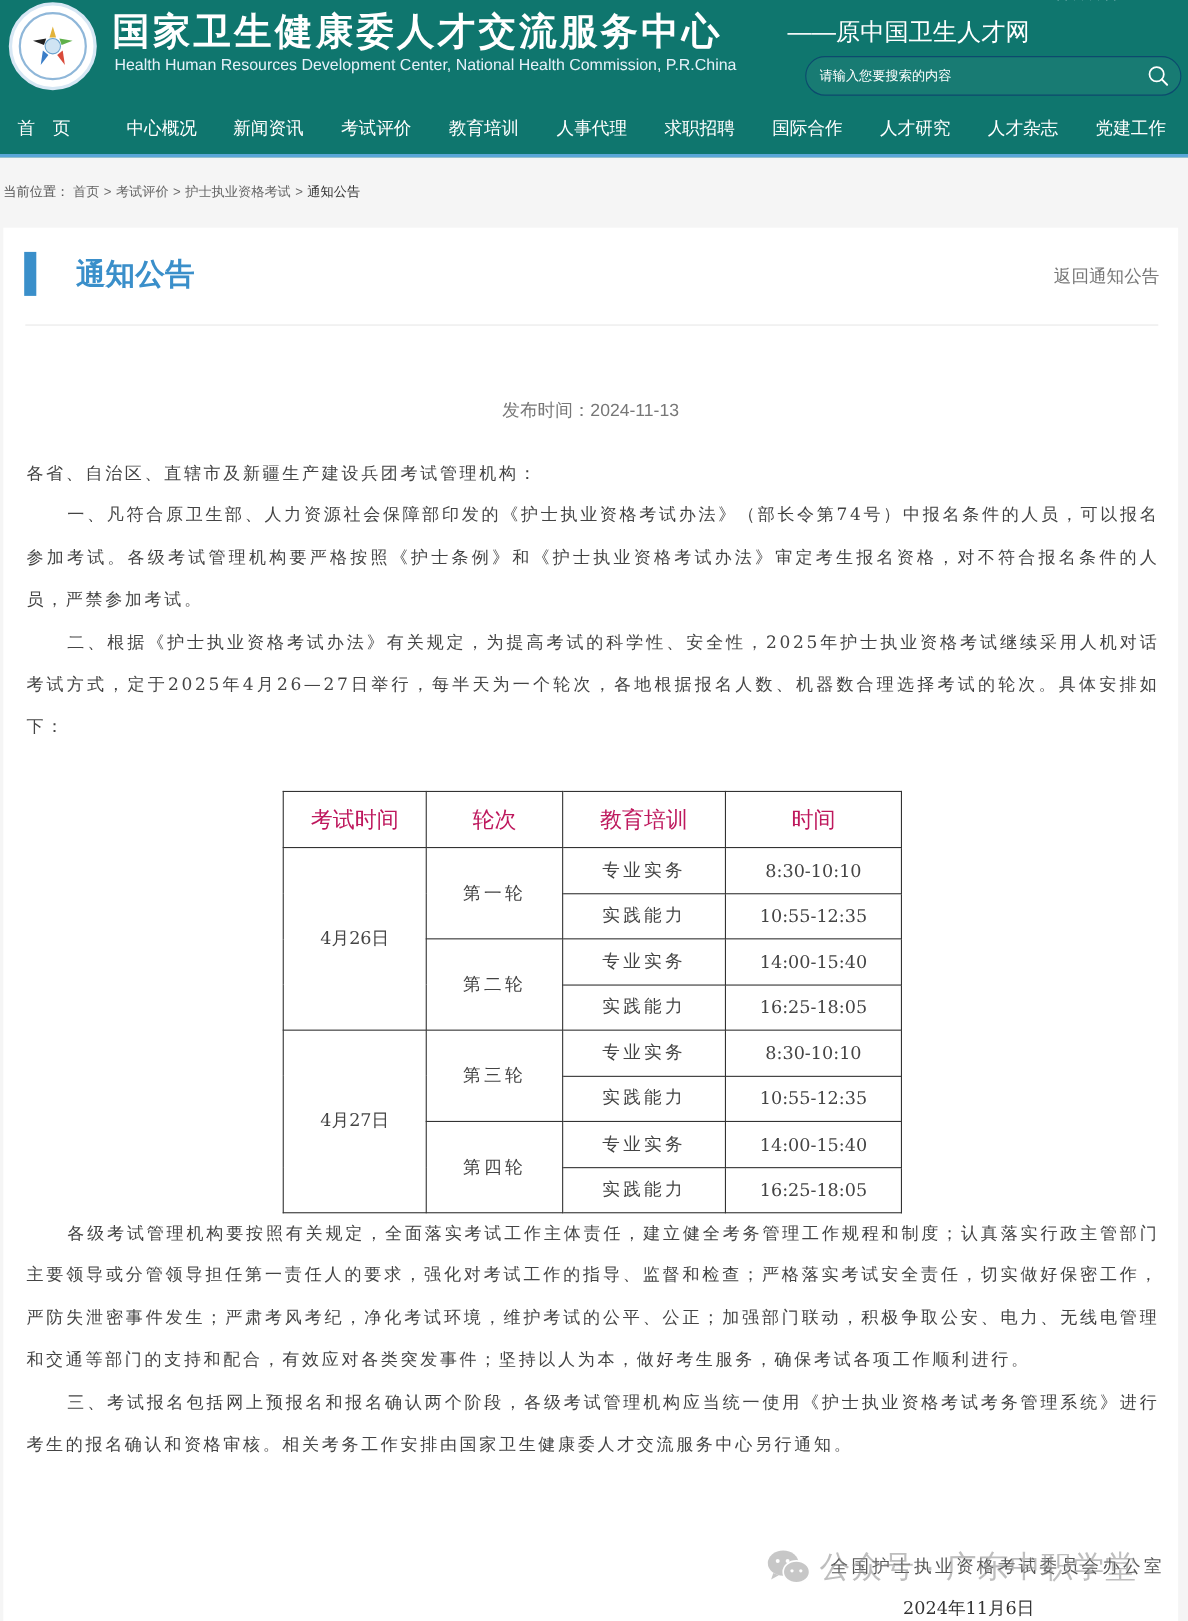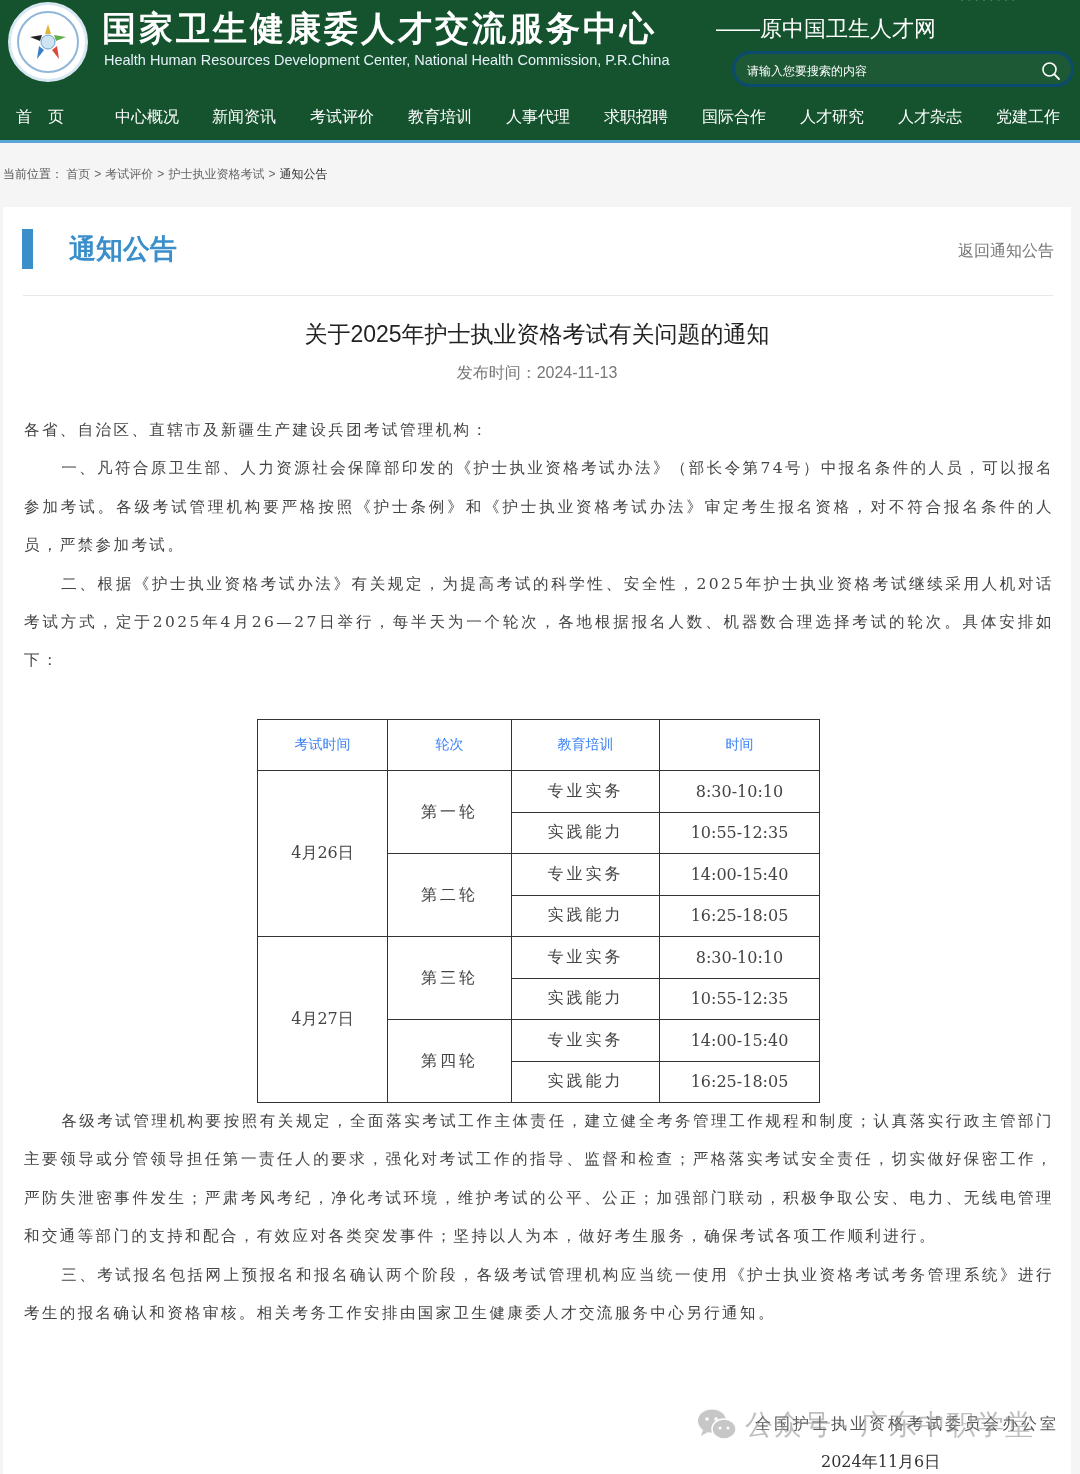--- a/index.html
+++ b/index.html
@@ -1,29 +1,29 @@
 <!DOCTYPE html>
 <html><head>
 <meta charset="utf-8">
 <style>
   * { box-sizing: border-box; margin: 0; padding: 0; }
   html, body { width: 1080px; height: 1474px; overflow: hidden; }
   body { background: #f5f5f5; font-family: "Liberation Sans", "DejaVu Sans", sans-serif; color: #333; position: relative; }
 
   
-  .header { position: absolute; left: 0; top: 0; width: 1080px; height: 143px; background: #14532d; }
+  .header { position: absolute; left: 0; top: 0; width: 1080px; height: 143px; background: #0f766e; }
   .header-top { position: absolute; left: 0; top: 0; width: 1080px; height: 95px; }
   .logo { position: absolute; left: 8px; top: 2px; width: 80px; height: 80px; border-radius: 50%; background: #ffffff; border: 3px solid #d7e7f4; display: flex; align-items: center; justify-content: center; }
   .logo-inner { width: 62px; height: 62px; border-radius: 50%; border: 2px solid #8fb7d9; display: flex; align-items: center; justify-content: center; position: relative; }
   .logo-star { width: 40px; height: 40px; }
   .site-title { position: absolute; left: 102px; top: 6px; font-size: 34px; font-weight: bold; color: #ffffff; letter-spacing: 3px; font-family: "DejaVu Sans", sans-serif; white-space: nowrap; }
   .site-subtitle { position: absolute; left: 104px; top: 52px; font-size: 14.5px; color: #e6f1fa; white-space: nowrap; }
   .site-former { position: absolute; left: 716px; top: 14px; font-size: 22px; color: #ffffff; white-space: nowrap; }
   .top-links { position: absolute; left: 960px; top: -8px; font-size: 12px; color: #d9ebf7; white-space: nowrap; }
-  .search-box { position: absolute; left: 732px; top: 51px; width: 342px; height: 36px; border: 3px solid #0c4a6e; border-radius: 18px; background: rgba(255,255,255,0.04); text-decoration: underline; }
+  .search-box { position: absolute; left: 732px; top: 51px; width: 342px; height: 36px; border: 1px solid #0c4a6e; border-radius: 18px; background: rgba(255,255,255,0.04); text-decoration: underline; }
   .search-input { position: absolute; left: 12px; top: 0; width: 290px; height: 34px; border: none; background: transparent; color: #ffffff; font-size: 12px; outline: none; }
   .search-input::placeholder { color: #ffffff; }
   .search-icon { position: absolute; right: 10px; top: 7px; width: 20px; height: 20px; }
 
   .nav { position: absolute; left: 0; top: 95px; width: 1080px; height: 45px; display: flex; align-items: center; }
   .nav-item { font-size: 16px; color: #ffffff; white-space: nowrap; position: absolute; top: 12px; cursor: pointer; }
   .nav-bottom { position: absolute; left: 0; top: 140px; width: 1080px; height: 3px; background: #5aa6d8; }
 
   
   .breadcrumb { position: absolute; left: 3px; top: 166px; font-size: 12px; color: #555; white-space: nowrap; }
@@ -41,21 +41,21 @@
   .article-title { position: absolute; left: 0; top: 112px; width: 1068px; text-align: center; font-size: 23px; color: #222; white-space: nowrap; }
   .article-date { position: absolute; left: 0; top: 156px; width: 1068px; text-align: center; font-size: 16px; color: #777; white-space: nowrap; }
 
   .body-text { position: absolute; left: 21px; width: 1030px; font-family: "DejaVu Serif", "Liberation Serif", serif; font-size: 15.5px; color: #444; letter-spacing: 2.4px; line-height: 38.4px; text-align: justify; }
   .body-text p { margin: 0; }
   .indent { text-indent: 2.4em; }
 
   
   .exam-table { position: absolute; left: 254px; top: 512px; border-collapse: collapse; font-family: "DejaVu Serif", "Liberation Serif", serif; color: #444; }
   .exam-table th, .exam-table td { border: 1.5px solid #333; text-align: center; vertical-align: middle; font-weight: normal; }
-  .exam-table th { height: 51px; font-size: 14px; font-family: Liberation Serif, serif; color: #3b82f6; }
+  .exam-table th { height: 51px; font-size: 20px; font-family: Liberation Serif, serif; color: #be185d; }
   .exam-table td { height: 41.5px; font-size: 16px; }
   .col1 { width: 130px; } .col2 { width: 124px; } .col3 { width: 148px; } .col4 { width: 160px; }
   .subj { letter-spacing: 3px; }
   .rnd { letter-spacing: 3px; }
 
   .signature { position: absolute; left: 752px; top: 1207px; font-family: "DejaVu Serif", serif; font-size: 16px; color: #555; letter-spacing: 3px; white-space: nowrap; }
   .sign-date { position: absolute; left: 818px; top: 1245px; font-family: "DejaVu Serif", serif; font-size: 16px; color: #333; white-space: nowrap; }
   .watermark { position: absolute; left: 694px; top: 1199px; display: flex; align-items: center; gap: 8px; opacity: 0.55; white-space: nowrap; }
   .wm-icon { width: 40px; height: 34px; }
   .wm-text { font-size: 28px; color: #8a8a8a; letter-spacing: 1px; }
@@ -110,21 +110,20 @@
   <span>当前位置：</span>
   <a>首页</a><span class="sep">&gt;</span><a>考试评价</a><span class="sep">&gt;</span><a>护士执业资格考试</a><span class="sep">&gt;</span><span class="current">通知公告</span>
 </div>
 
 <div class="card">
   <div class="section-bar"></div>
   <div class="section-title">通知公告</div>
   <a class="back-link">返回通知公告</a>
   <div class="divider"></div>
 
-  <h1 class="article-title" style="font-weight:normal">关于2025年护士执业资格考试有关问题的通知</h1>
   <div class="article-date">
     <span>发布时间：</span><span>2024-11-13</span>
   </div>
 
   <div class="body-text" style="top:204px">
     <p>各省、自治区、直辖市及新疆生产建设兵团考试管理机构：</p>
     <p class="indent">一、凡符合原卫生部、人力资源社会保障部印发的《护士执业资格考试办法》（部长令第74号）中报名条件的人员，可以报名参加考试。各级考试管理机构要严格按照《护士条例》和《护士执业资格考试办法》审定考生报名资格，对不符合报名条件的人员，严禁参加考试。</p>
     <p class="indent">二、根据《护士执业资格考试办法》有关规定，为提高考试的科学性、安全性，2025年护士执业资格考试继续采用人机对话考试方式，定于2025年4月26—27日举行，每半天为一个轮次，各地根据报名人数、机器数合理选择考试的轮次。具体安排如下：</p>
   </div>
 

